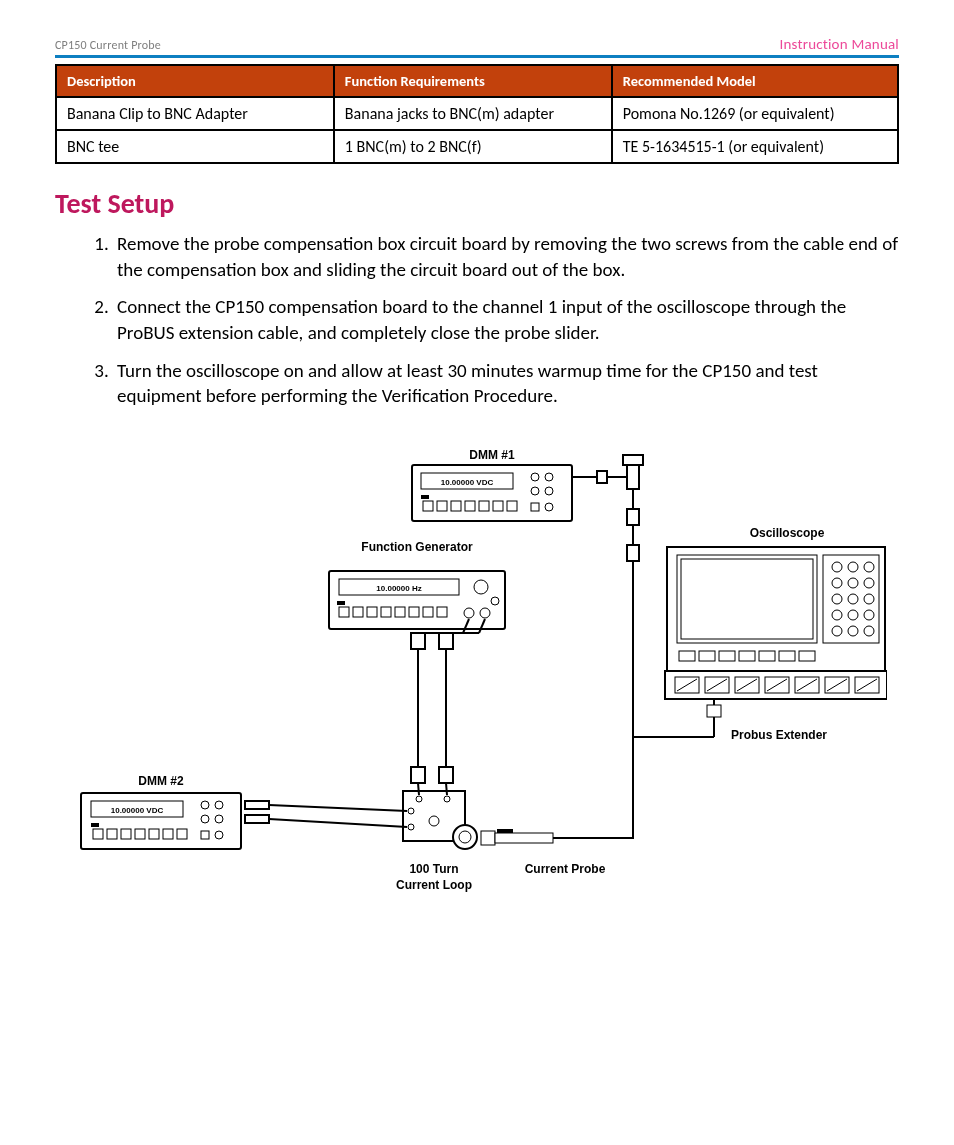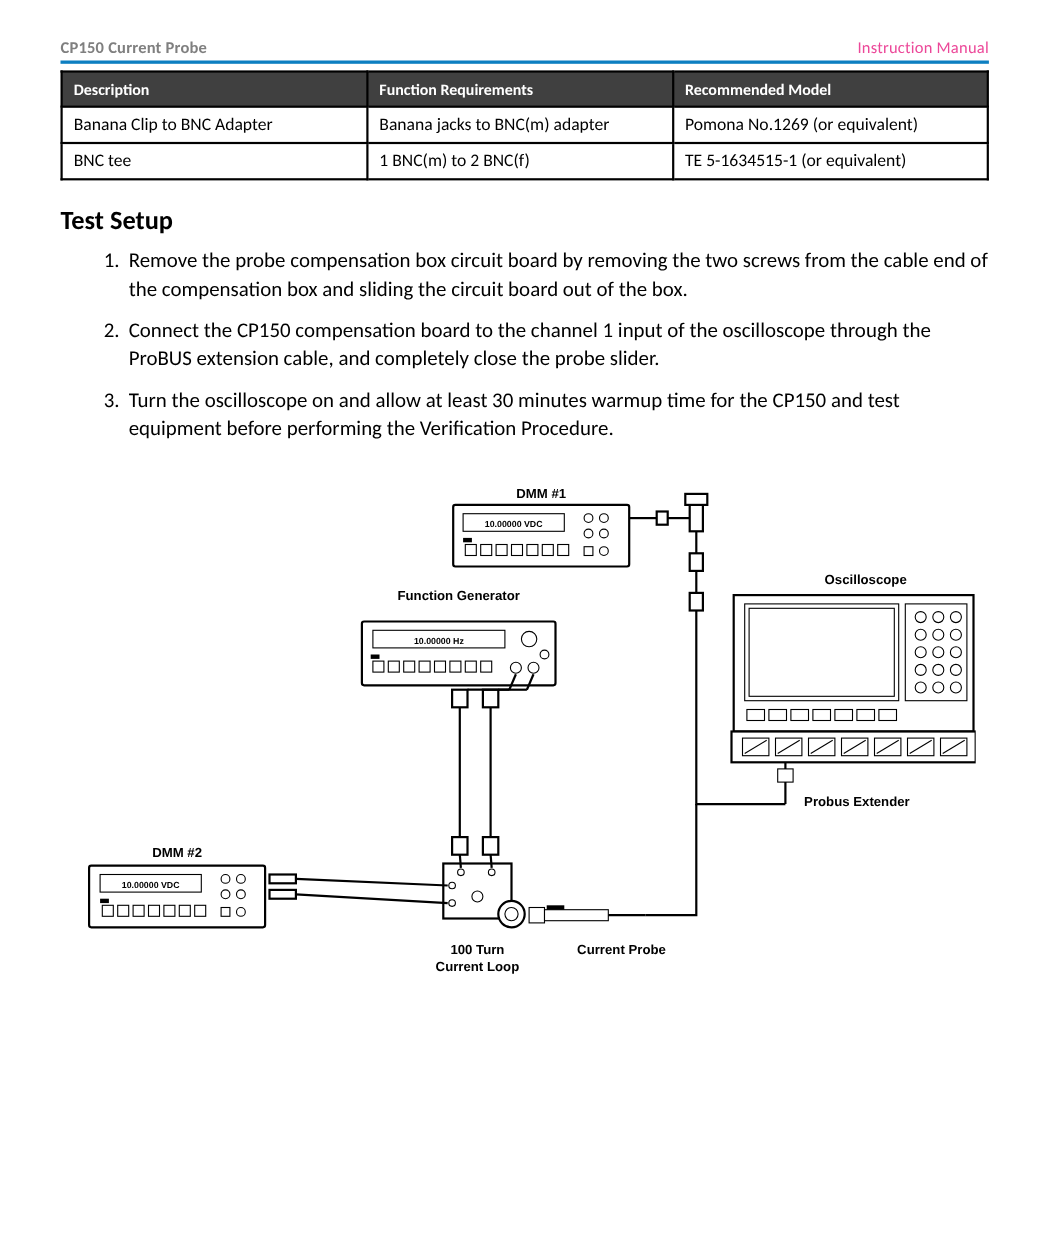--- a/index.html
+++ b/index.html
@@ -16,58 +16,58 @@
   .header {
     display: flex;
     justify-content: space-between;
     align-items: baseline;
     border-bottom: 3px solid #0d7fc1;
     padding-bottom: 2px;
     margin-bottom: 6px;
   }
   .header .left {
     color: #7f7f7f;
-    font-size: 15px;
-    font-weight: bold;
+    font-size: 12px;
+    font-weight: normal;
     letter-spacing: 0.2px;
   }
   .header .right {
     color: #ec4899;
     font-size: 15px;
     letter-spacing: 0.2px;
   }
   table.eq {
     width: 100%;
     border-collapse: collapse;
     border: 2px solid #000;
     table-layout: fixed;
   }
   table.eq th {
-    background: #404040;
+    background: #c2410c;
     color: #fff;
     font-weight: bold;
     font-size: 14.5px;
     padding: 6px 10px;
     border: 2px solid #000;
     text-align: left;
     vertical-align: middle;
   }
   table.eq td {
     border: 2px solid #000;
     padding: 6px 10px;
     font-size: 16px;
     vertical-align: top;
   }
   .col0 { width: 33%; }
   .col1 { width: 33%; }
   .col2 { width: 34%; }
 
   h2.h2 {
-    color: #000000;
-    font-size: 24px;
+    color: #be185d;
+    font-size: 28px;
     font-weight: bold;
     margin: 22px 0 10px 0;
   }
   ol.steps {
     margin: 0 0 0 30px;
     padding: 0 0 0 28px;
     font-size: 19px;
     line-height: 1.35;
   }
   ol.steps li {

